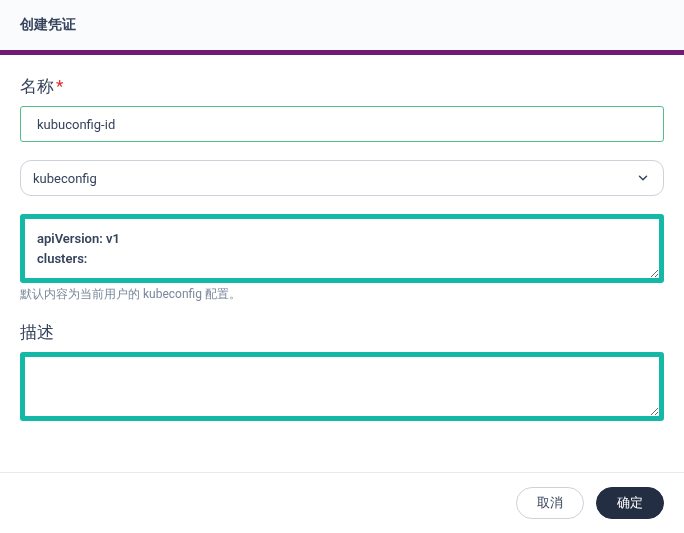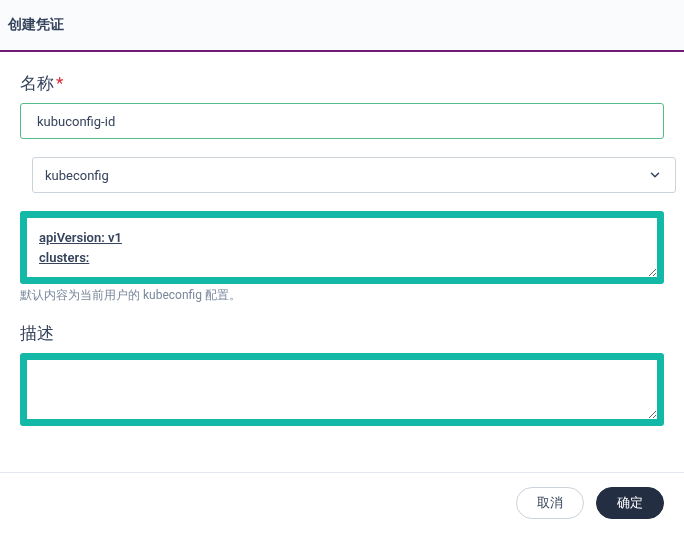--- a/index.html
+++ b/index.html
@@ -13,22 +13,22 @@
       overflow: hidden;
       position: relative;
     }
     .dialog {
       width: 684px;
       height: 533px;
       display: flex;
       flex-direction: column;
     }
     .dialog-header {
-      padding: 16px 8px;
-      border-bottom: 2px solid #701a75;
+      padding: 16px 20px;
+      border-bottom: 5px solid #701a75;
       background: #f9fbfd;
     }
     .dialog-title {
       font-size: 14px;
       font-weight: 600;
       color: #36435c;
     }
     .dialog-body {
       flex: 1;
       padding: 20px 20px 10px 20px;
@@ -60,45 +60,43 @@
     }
     .form-input.focused {
       border-color: #55bc8a;
       outline: none;
     }
     .form-select {
       width: 100%;
       height: 36px;
       padding: 6px 12px;
       border: 1px solid #ccd3db;
-      border-radius: 3px;
+      border-radius: 11px;
       font-size: 13px;
       color: #36435c;
       background: #fff;
       position: relative;
       cursor: pointer;
       display: flex;
       align-items: center;
       justify-content: space-between;
-      margin-left: 12px;
     }
     .form-textarea {
       width: 100%;
       min-height: 44px;
       padding: 10px 12px;
-      border: 7px solid #14b8a6;
+      border: 5px solid #14b8a6;
       border-radius: 3px;
       font-size: 13px;
       color: #36435c;
       background: #fff;
       font-family: inherit;
       resize: vertical;
       line-height: 1.5;
       font-weight: 600;
-      text-decoration: underline;
     }
     .form-textarea.desc {
       min-height: 44px;
       font-weight: normal;
     }
     .hint-text {
       font-size: 12px;
       color: #79879c;
     }
     .dialog-footer {

